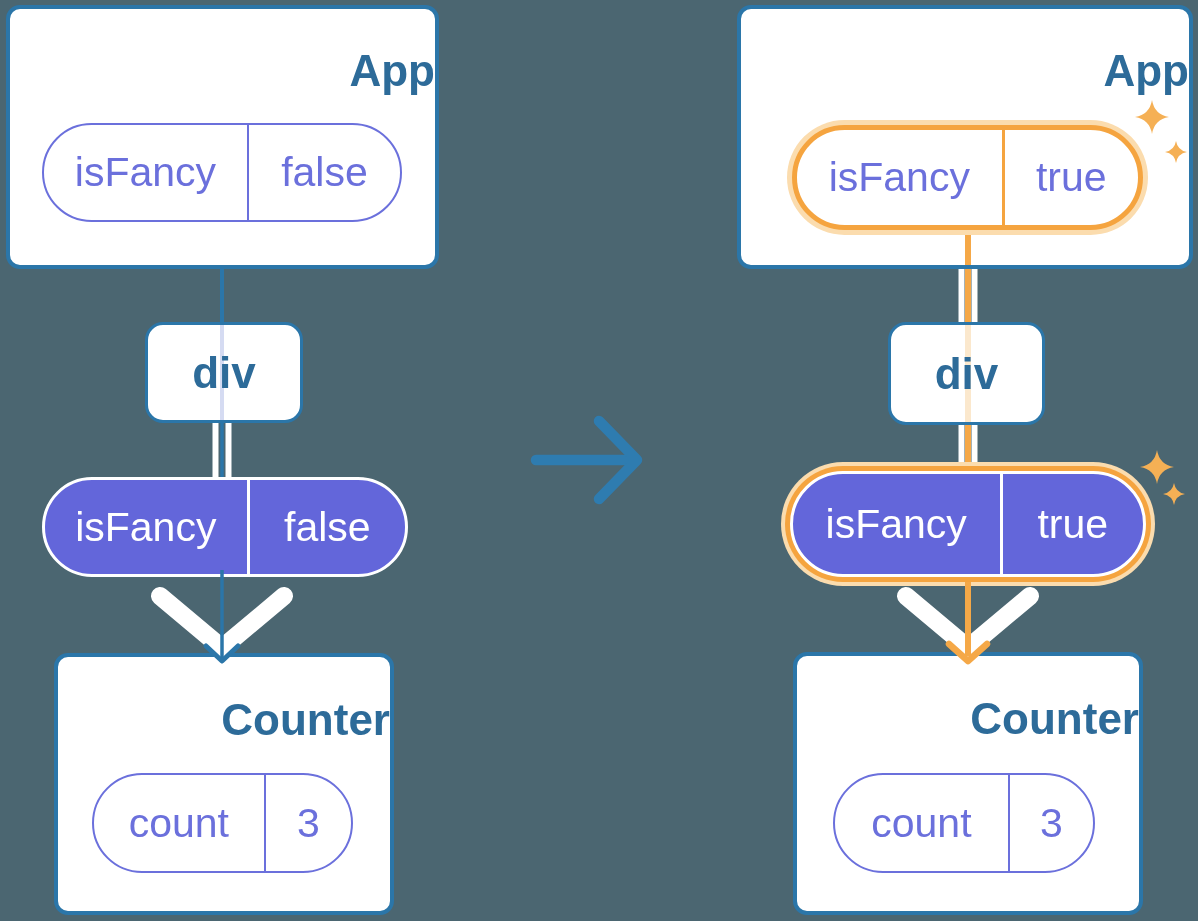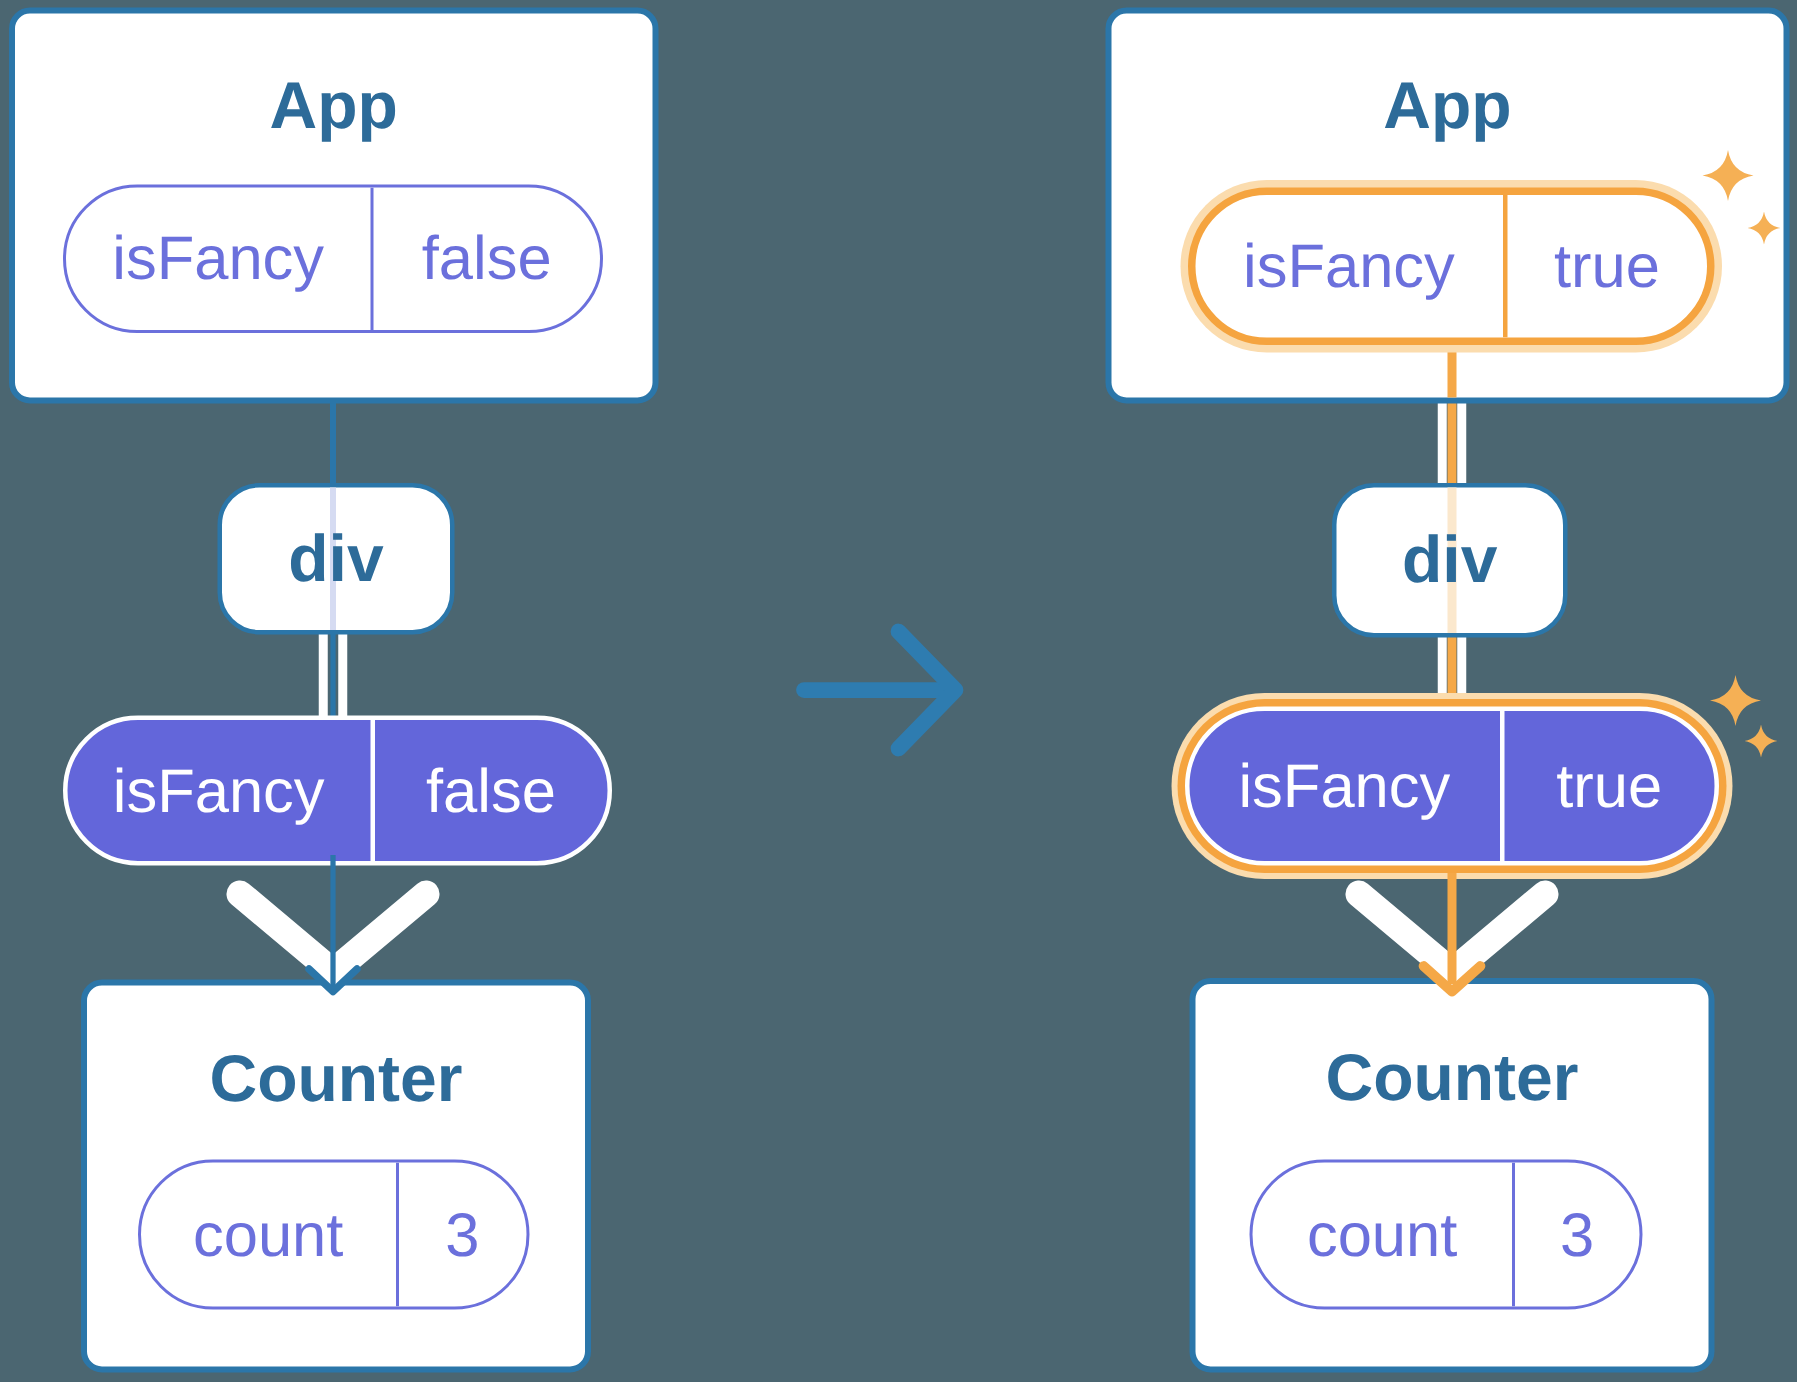--- a/index.html
+++ b/index.html
@@ -10,26 +10,26 @@
   }
   svg.layer{position:absolute;left:0;top:0;width:1198px;height:921px;pointer-events:none;}
   .layer-under{z-index:1;}
   .layer-over{z-index:6;}
 
   .card{
     position:absolute;background:#fff;border:4px solid #2B76A9;
     border-radius:14px;box-sizing:border-box;z-index:2;
   }
   .card-title{
-    position:absolute;left:0;right:0;text-align:center;
+    position:absolute;left:0;right:0;text-align:right;
     font-size:44px;font-weight:700;color:#2D6B99;line-height:1;
   }
   .divbox{
     position:absolute;background:#fff;border:3px solid #2B76A9;
-    border-radius:28px;box-sizing:border-box;z-index:2;
+    border-radius:18px;box-sizing:border-box;z-index:2;
   }
   .div-label{
     position:absolute;inset:0;display:flex;align-items:center;justify-content:center;
     font-size:44px;font-weight:700;color:#2D6B99;
   }
   .vline{position:absolute;top:0;bottom:0;}
 
   .pill{
     position:absolute;display:flex;align-items:stretch;border-radius:999px;
     box-sizing:border-box;font-size:41px;overflow:hidden;z-index:3;justify-content:center;

